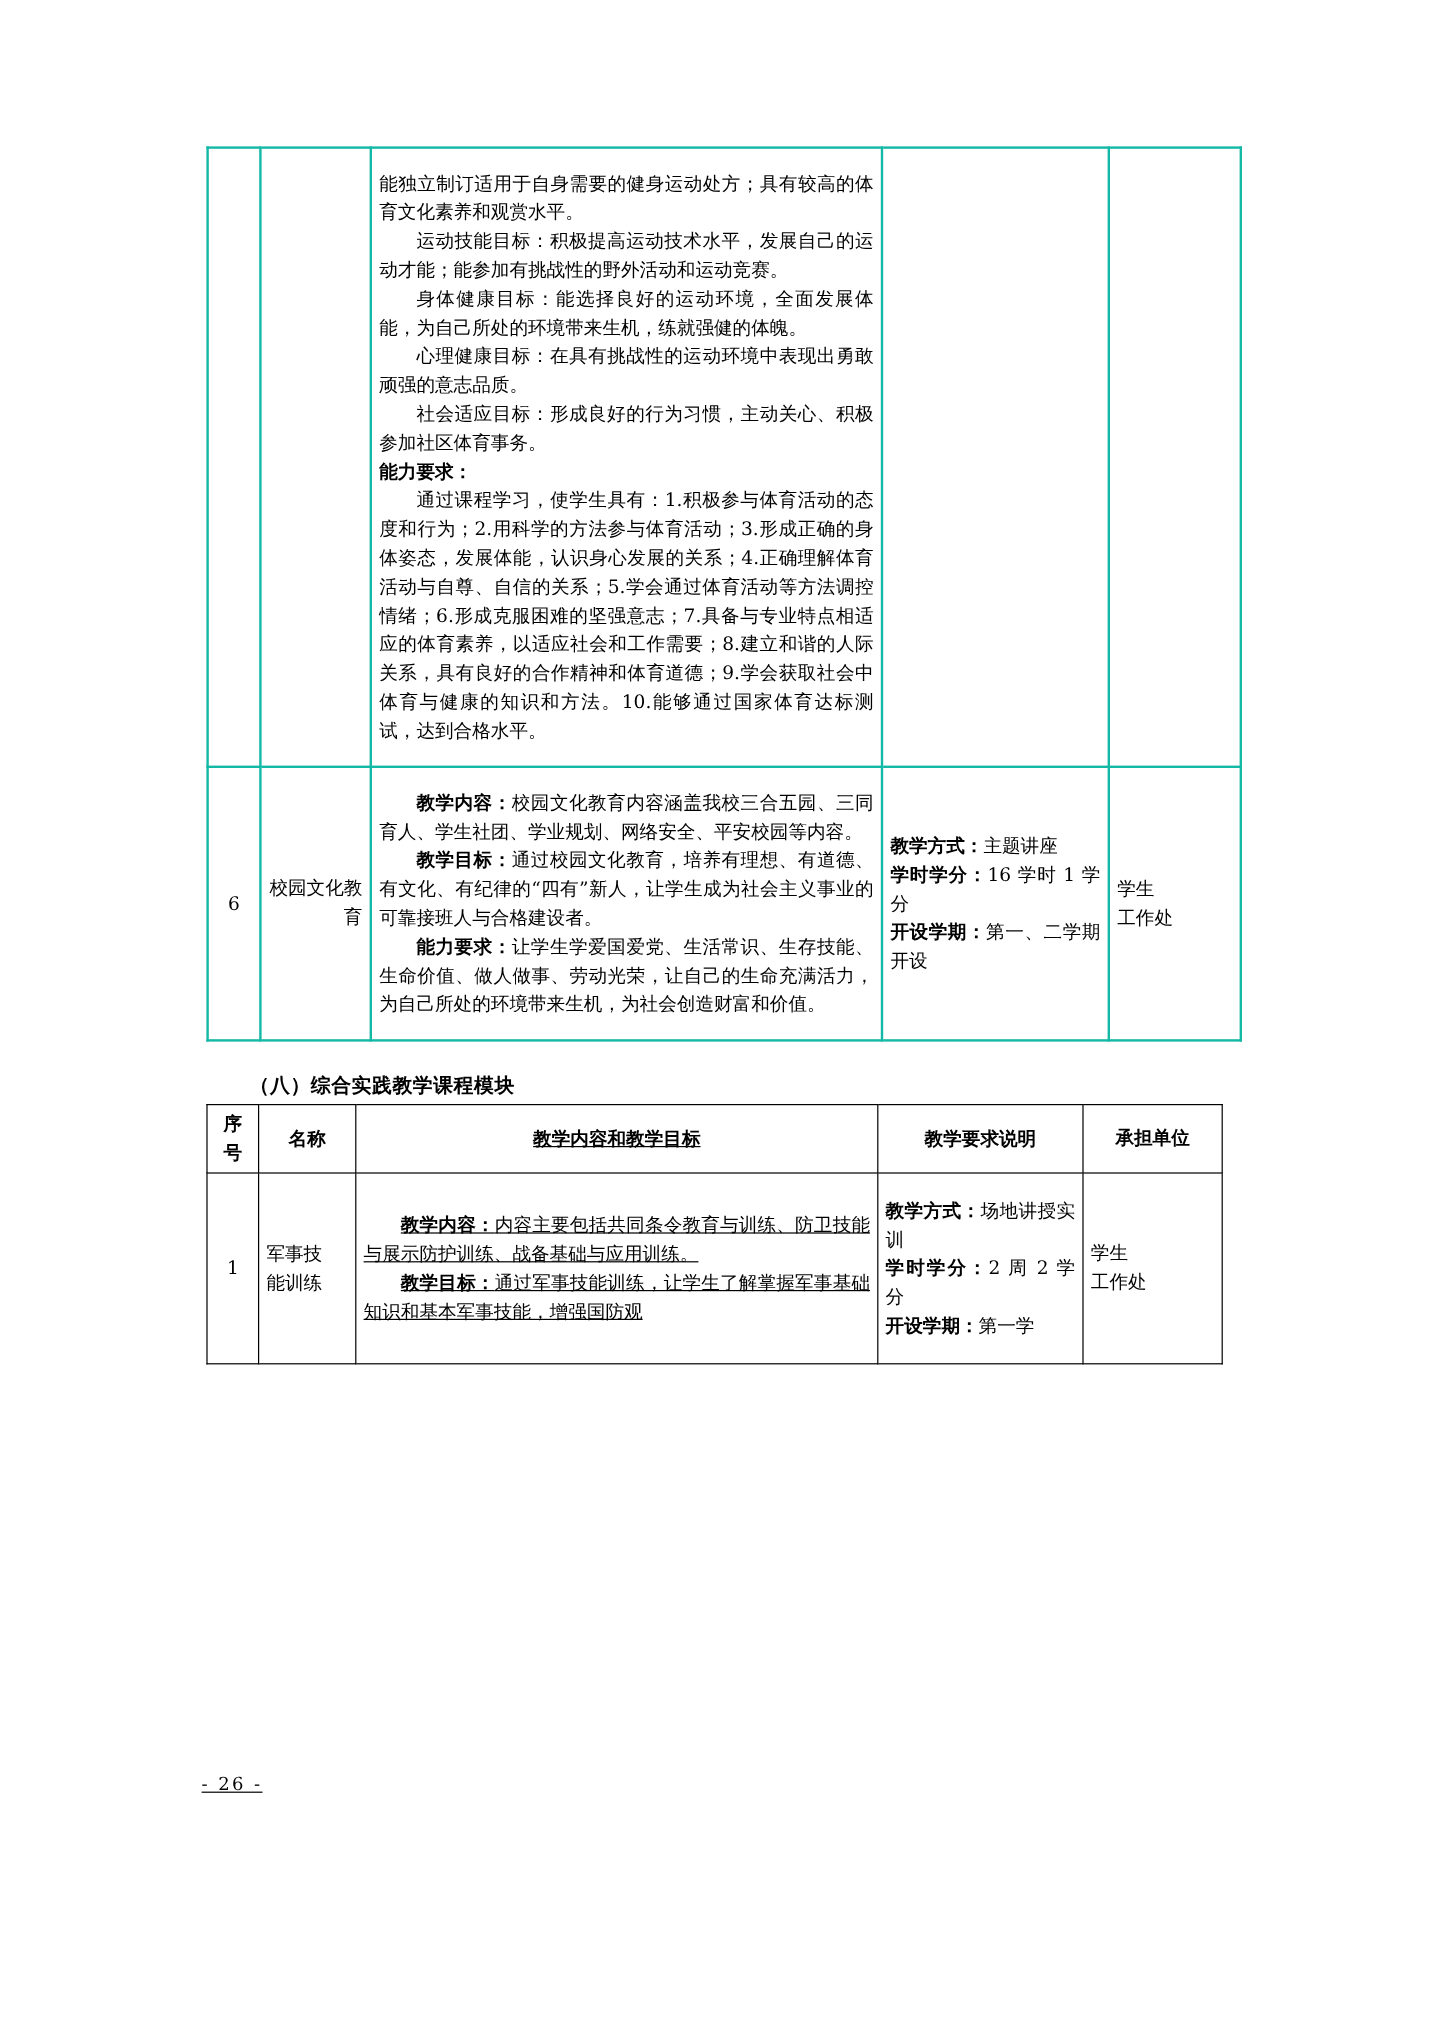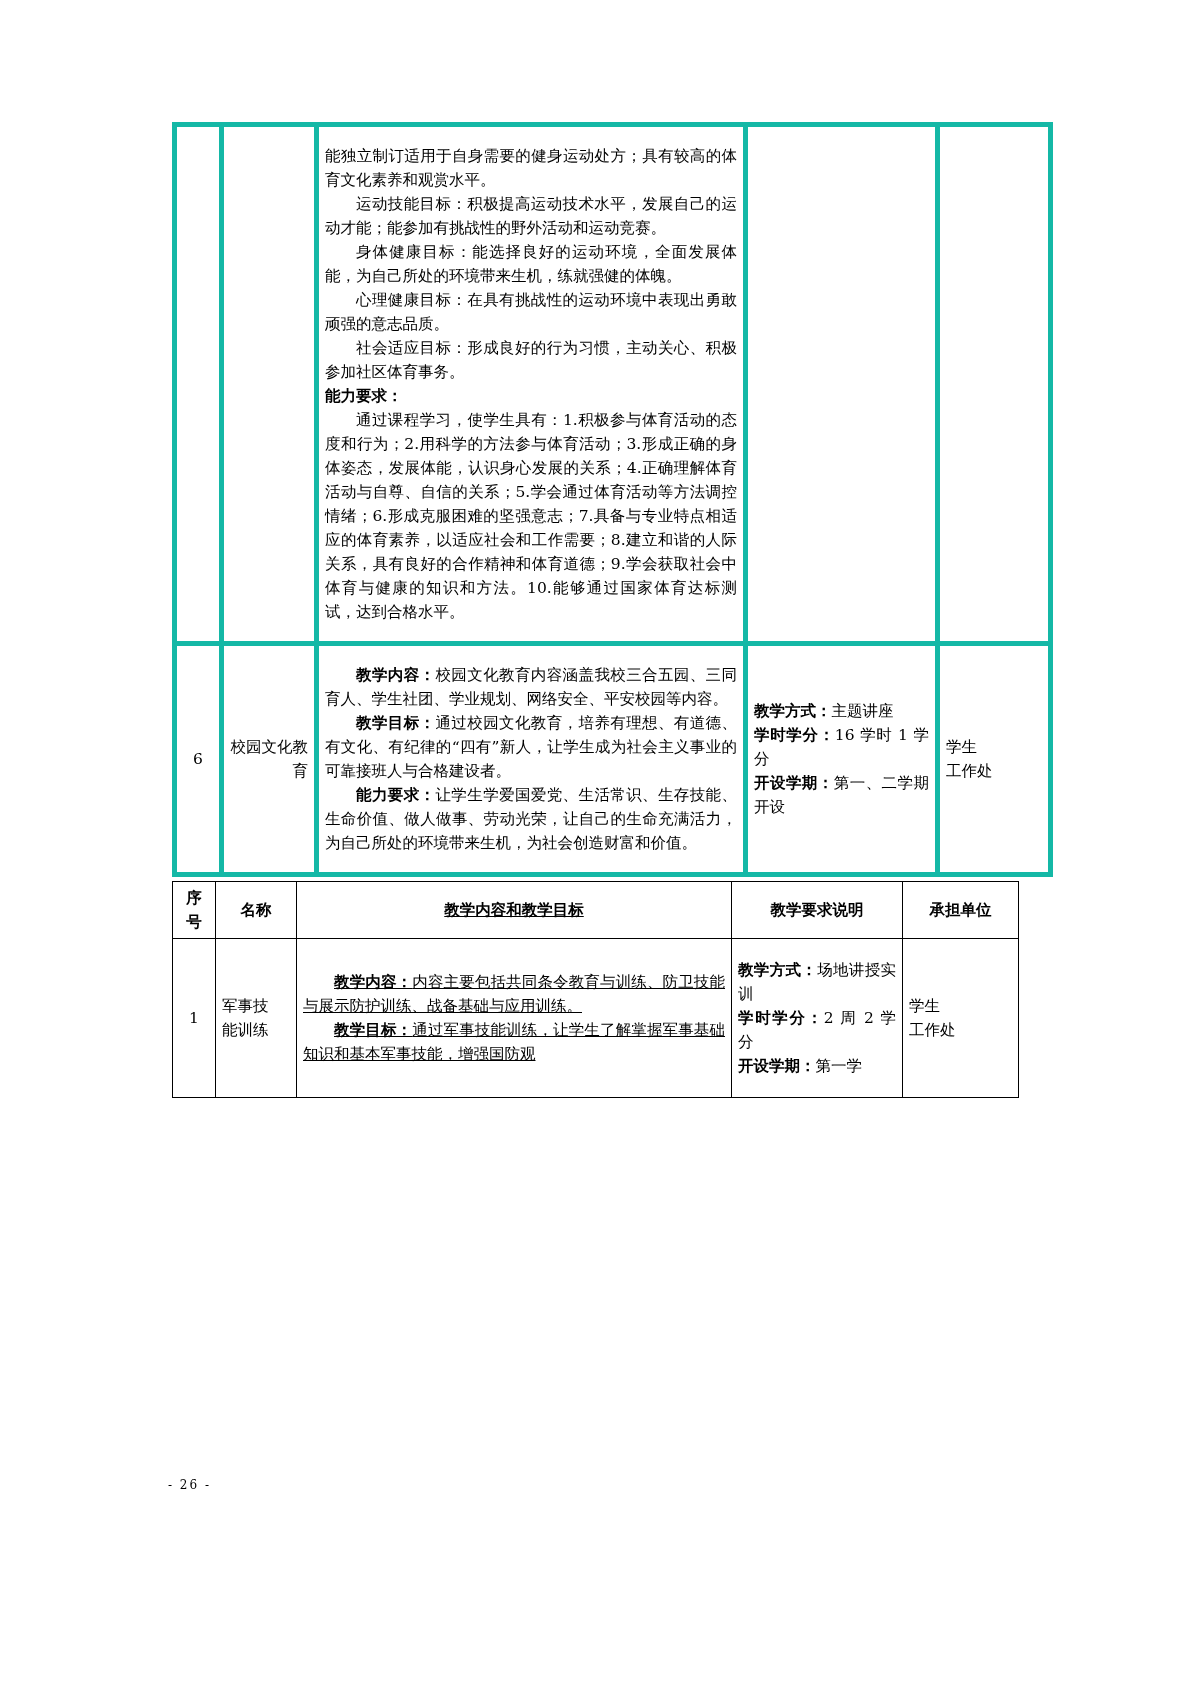--- a/index.html
+++ b/index.html
@@ -27,21 +27,21 @@
     left: 172px;
     top: 122px;
     width: 800px;
   }
   table.doc-table {
     border-collapse: collapse;
     width: 800px;
     table-layout: fixed;
   }
   table.doc-table td, table.doc-table th {
-    border: 5px solid #14b8a6;
+    border: 2px solid #14b8a6;
     vertical-align: middle;
     padding: 17px 6px;
     font-size: 15.5px;
     line-height: 1.55;
     font-weight: normal;
   }
   .col-no { width: 30px; text-align: center; }
   .col-name { width: 78px; text-align: right; font-family: Liberation Serif, serif; }
   .col-body { width: 412px; }
   .col-req { width: 175px; }
@@ -96,22 +96,23 @@
   }
   .t2-no { width: 30px; }
   .t2-name { width: 68px; }
   .t2-body { width: 422px; text-decoration: underline; }
   .t2-req { width: 158px; }
   .t2-unit { width: 103px; font-family: Liberation Serif, serif; }
   .page-number {
     position: absolute;
     left: 168px;
     top: 1478px;
-    font-size: 12px;
+    font-size: 15px;
     letter-spacing: 2px;
+    text-decoration: underline;
   }
   .clipbox {
     overflow: hidden;
   }
 </style>
 </head>
 <body>
 
 <div class="page">
   <div class="content">
@@ -150,20 +151,21 @@
           <p><span class="bold">开设学期：</span><span>第一、二学期开设</span></p>
         </td>
         <td class="col-unit center-cell">
           <div>学生</div>
           <div>工作处</div>
         </td>
       </tr>
     </tbody>
       </table>
 
+    <div class="section-heading">（八）综合实践教学课程模块</div>
 
     <table class="doc-table2">
       <tbody>
           <tr>
         <td class="t2-no hdr">
           <div>序</div>
           <div>号</div>
         </td>
         <td class="t2-name hdr">名称</td>
         <td class="t2-body hdr">教学内容和教学目标</td>

